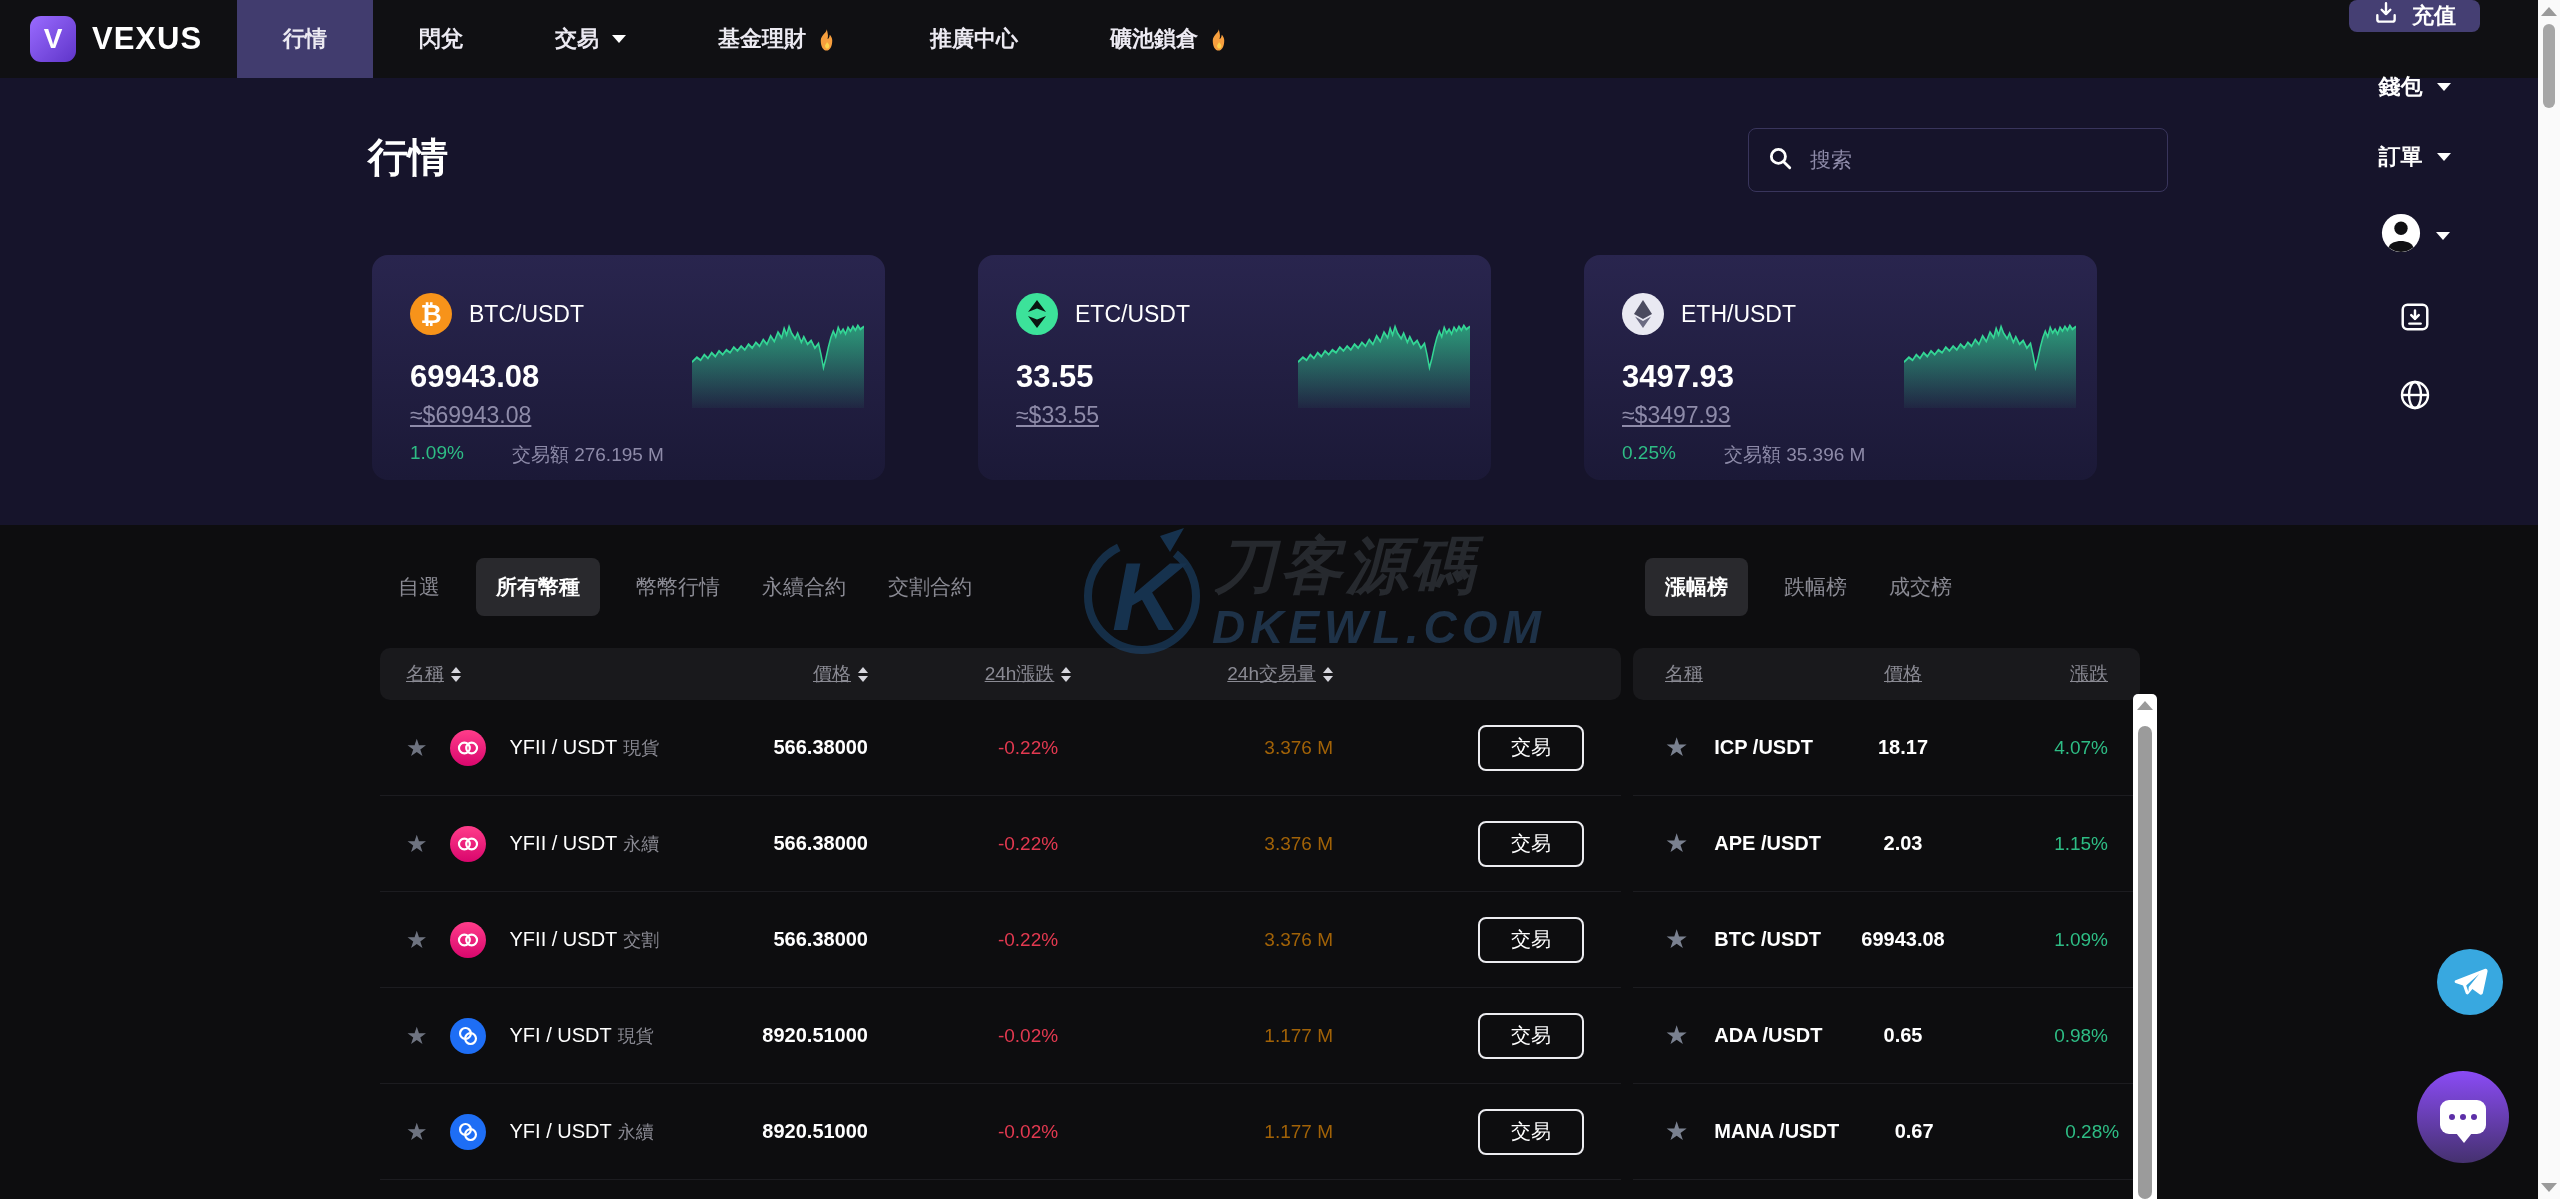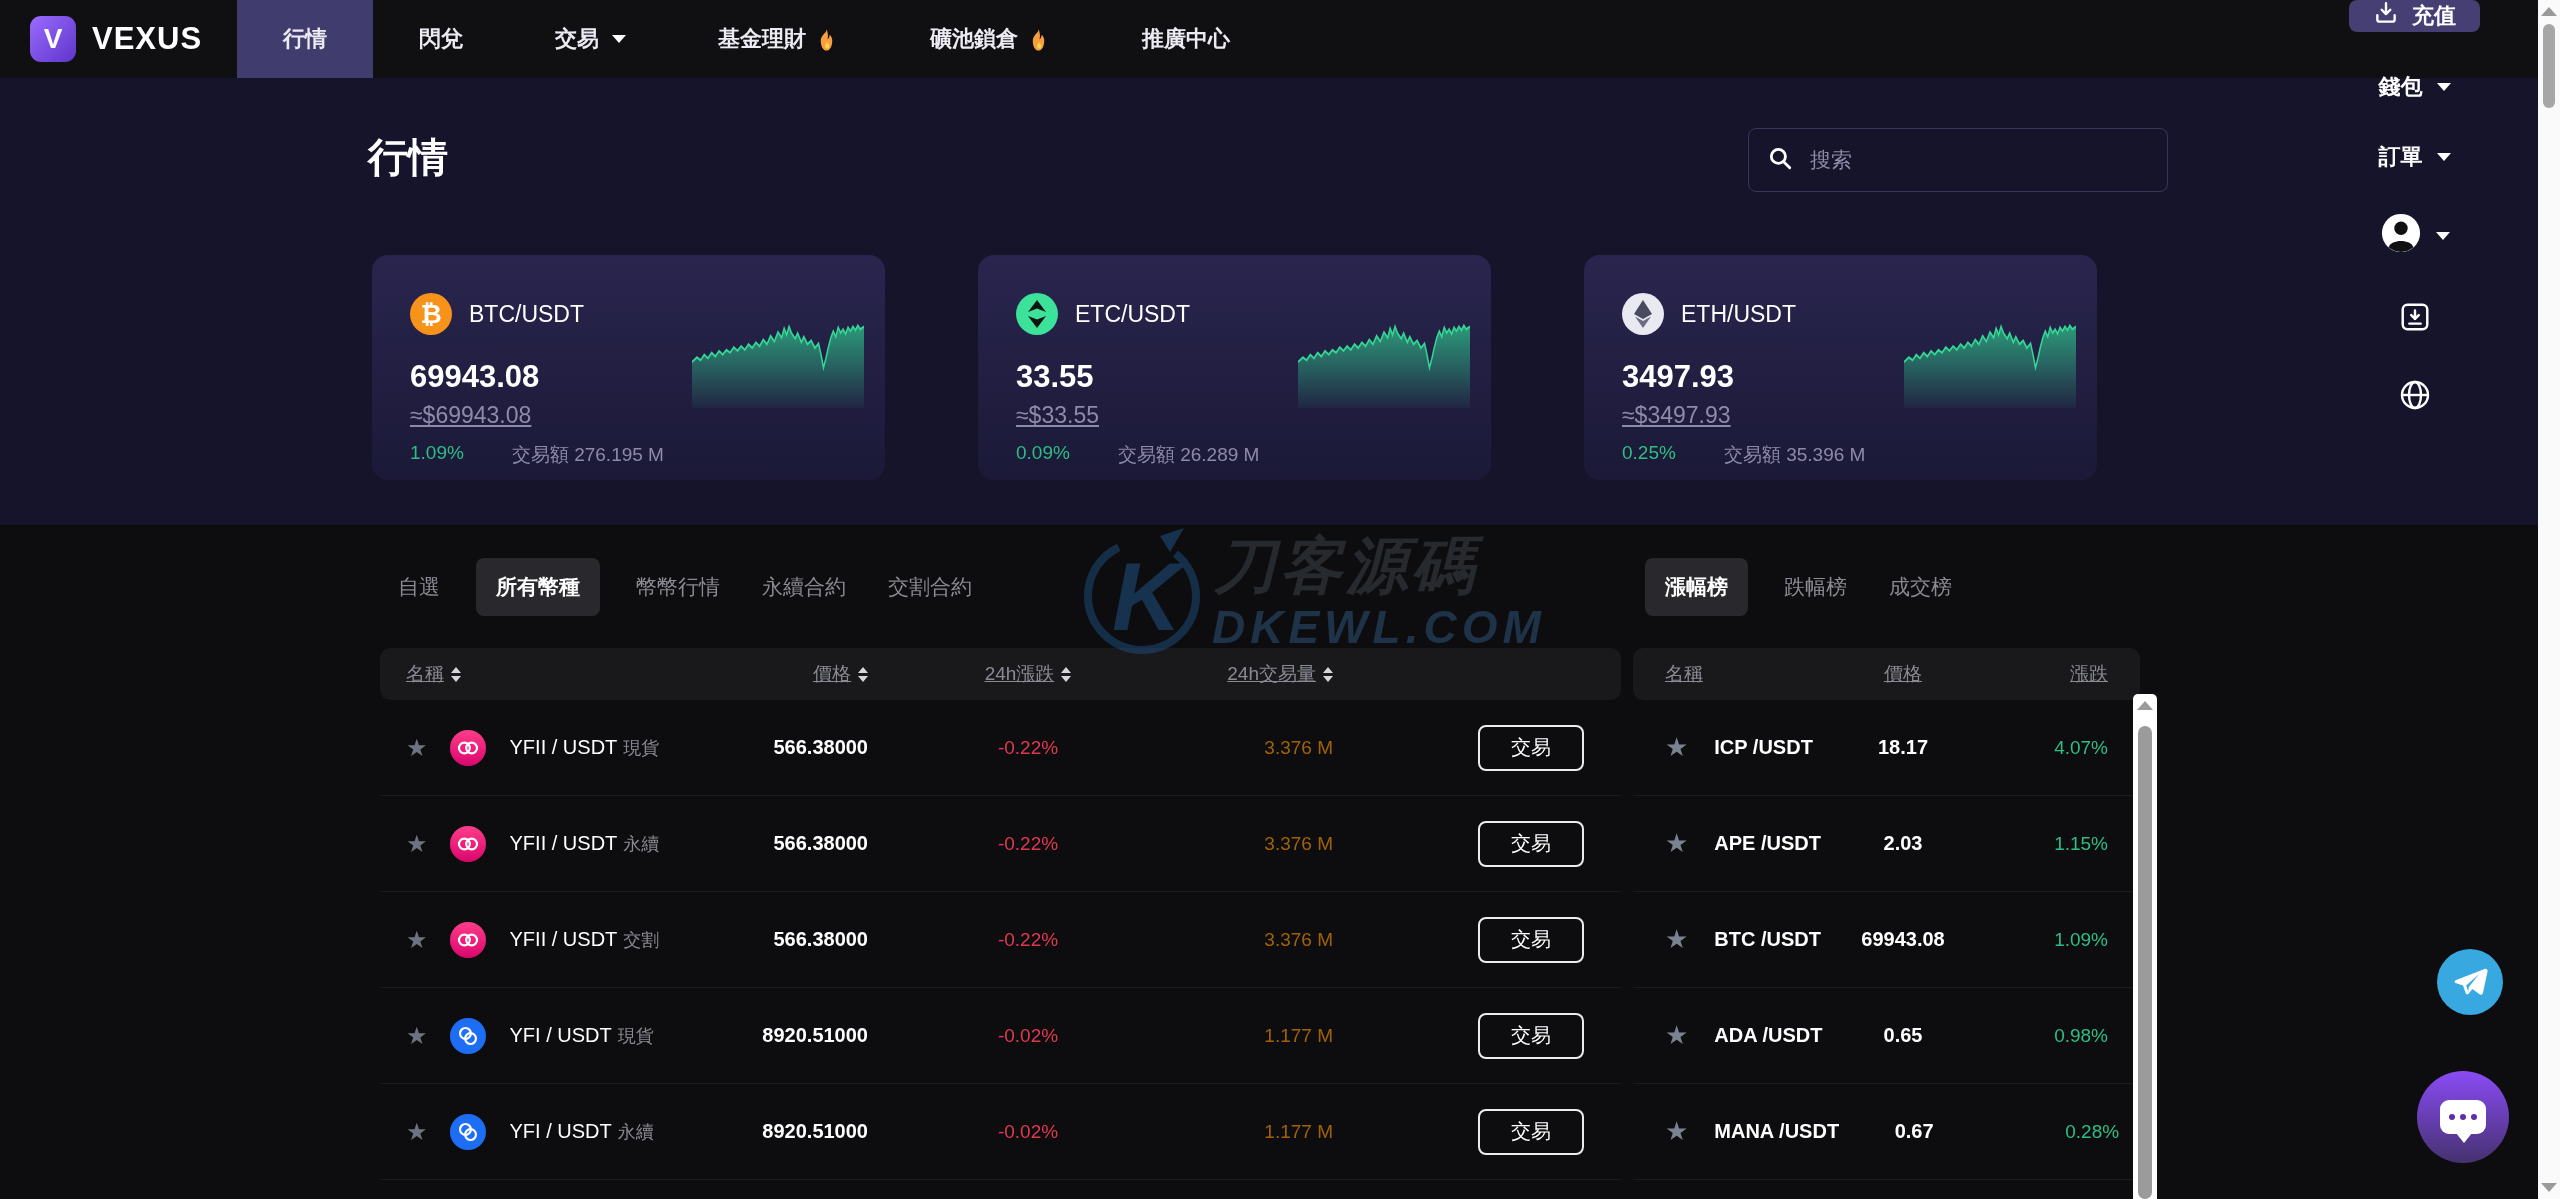--- a/index.html
+++ b/index.html
@@ -139,28 +139,28 @@
           <span class="caret"></span>
         </a>
         <a class="nav-item">
           <span>基金理財</span>
           <svg class="flame" viewBox="0 0 24 27">
             <path fill="#f79f3e" d="M12 1c2 5-6 7.5-6 13.5C6 21.1 8.7 25 12 25s6-3.9 6-10.5c0-2.6-1.3-4.6-2.6-6C15 11.7 14 13 13 13c1.5-3.5-.4-8-1-12z"></path>
             <path fill="#fcd34d" d="M12 15c1.5 2.5-1.5 3-1.5 5.3 0 1.5 1 2.7 2.3 2.7 1.4 0 2.2-1.2 2.2-2.7C15 18 13 17.5 12 15z"></path>
           </svg>
         </a>
         <a class="nav-item">
+          <span>推廣中心</span>
+        </a>
+        <a class="nav-item">
           <span>礦池鎖倉</span>
           <svg class="flame" viewBox="0 0 24 27">
             <path fill="#f79f3e" d="M12 1c2 5-6 7.5-6 13.5C6 21.1 8.7 25 12 25s6-3.9 6-10.5c0-2.6-1.3-4.6-2.6-6C15 11.7 14 13 13 13c1.5-3.5-.4-8-1-12z"></path>
             <path fill="#fcd34d" d="M12 15c1.5 2.5-1.5 3-1.5 5.3 0 1.5 1 2.7 2.3 2.7 1.4 0 2.2-1.2 2.2-2.7C15 18 13 17.5 12 15z"></path>
           </svg>
-        </a>
-        <a class="nav-item">
-          <span>推廣中心</span>
         </a>
       </nav>
     <div class="nav-right">
       <button class="deposit-btn">
         <span>
           <svg width="26" height="26" viewBox="0 0 24 24" fill="none" stroke="#fff" stroke-width="2.2" stroke-linecap="round" stroke-linejoin="round">
               <path d="M12 3v10m0 0l-4-4m4 4l4-4"></path>
               <path d="M4 14v4a2 2 0 0 0 2 2h12a2 2 0 0 0 2-2v-4"></path>
             </svg>
         </span>
@@ -242,24 +242,20 @@
             <span class="coin" style="background:#3ce29a">
               <svg width="26" height="30" viewBox="0 0 26 30">
                 <polygon points="13,1 22,13 13,9.5 4,13" fill="#0a1510"></polygon>
                 <polygon points="13,29 22,17 13,20.5 4,17" fill="#0a1510"></polygon>
               </svg>
             </span>
             <span class="pair">ETC/USDT</span>
           </div>
           <div class="price">33.55</div>
           <div class="approx">≈$33.55</div>
-          <div class="meta">
-            <span class="chg">0.09%</span>
-            <span class="vol">交易額 26.289 M</span>
-          </div>
           <div class="spark">
             <svg viewBox="0 0 280 95" preserveAspectRatio="none">
               <path d="M0 46 L8 41 L14 44 L20 38 L26 42 L32 36 L38 40 L44 34 L50 38 L56 33 L62 36 L68 30 L74 34 L80 29 L86 33 L92 27 L98 31 L104 25 L110 29 L116 22 L122 27 L128 18 L134 24 L140 14 L146 20 L150 10 L154 17 L158 8 L162 15 L168 21 L172 15 L178 25 L182 19 L188 27 L194 23 L200 31 L206 26 L210 38 L214 52 L218 42 L222 30 L226 20 L230 13 L234 19 L238 9 L242 15 L246 11 L250 16 L254 9 L258 13 L262 8 L266 12 L270 7 L274 11 L280 8 L280 95 L0 95 Z" fill="url(#sg)"></path>
               <path d="M0 46 L8 41 L14 44 L20 38 L26 42 L32 36 L38 40 L44 34 L50 38 L56 33 L62 36 L68 30 L74 34 L80 29 L86 33 L92 27 L98 31 L104 25 L110 29 L116 22 L122 27 L128 18 L134 24 L140 14 L146 20 L150 10 L154 17 L158 8 L162 15 L168 21 L172 15 L178 25 L182 19 L188 27 L194 23 L200 31 L206 26 L210 38 L214 52 L218 42 L222 30 L226 20 L230 13 L234 19 L238 9 L242 15 L246 11 L250 16 L254 9 L258 13 L262 8 L266 12 L270 7 L274 11 L280 8" fill="none" stroke="#34d695" stroke-width="2.4"></path>
             </svg>
           </div>
         </div>
         <div class="card">
           <div class="card-head">
             <span class="coin" style="background:#e9e9f2">

